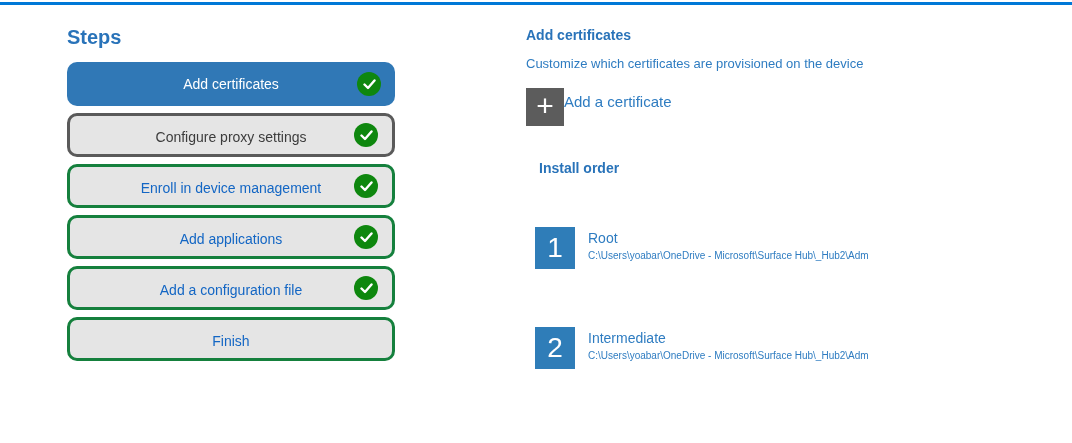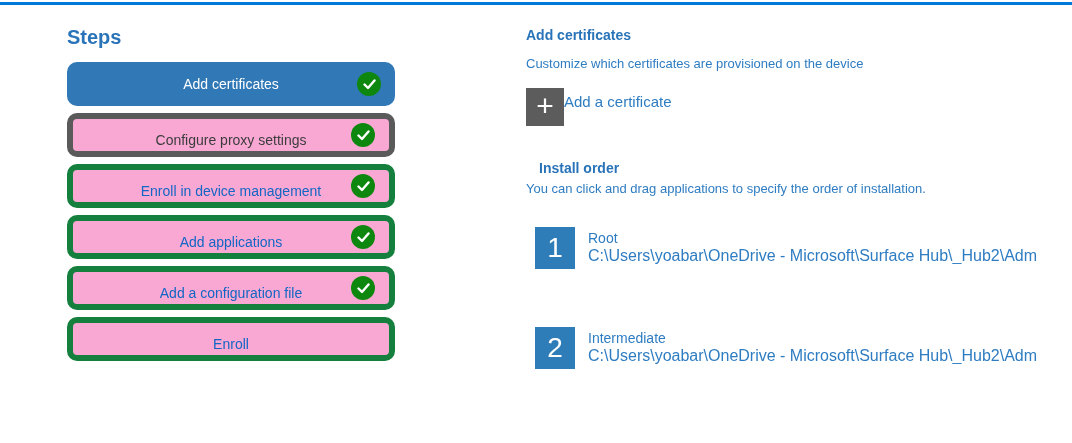--- a/index.html
+++ b/index.html
@@ -26,22 +26,22 @@
     color: #2973b9;
     font-size: 20px;
     font-weight: bold;
     margin-bottom: 13px;
   }
   .step-btn {
     position: relative;
     display: block;
     width: 328px; height: 44px;
     margin-bottom: 7px;
-    background: #f9a8d4;
-    border: 6px solid #15803d;
+    background: #e5e5e5;
+    border: 3px solid #15803d;
     border-radius: 10px;
     color: #1366c4;
     font-family: "Liberation Sans", sans-serif;
     font-size: 14px;
     text-align: center;
     line-height: 42px;
     cursor: pointer;
     padding: 0 44px;
     white-space: nowrap;
   }
@@ -148,21 +148,21 @@
     margin-top: 3px;
     max-width: 480px;
   }
   .item-name {
     color: #2e7cc1;
     font-size: 14px;
     line-height: 17px;
   }
   .item-path {
     color: #2e7cc1;
-    font-size: 16px;
+    font-size: 10px;
     line-height: 17px;
     white-space: nowrap;
     overflow: hidden;
   }
 </style>
 </head>
 <body>
 
 <div class="top-bar"></div>
 
@@ -209,35 +209,34 @@
   <button class="step-btn">
     <span>Add a configuration file</span>
     <span class="check-badge">
       <svg width="13" height="11" viewBox="0 0 13 11">
           <polyline points="1.5,5.5 5,9 11.5,1.5" fill="none" stroke="#ffffff" stroke-width="2.4" stroke-linecap="round" stroke-linejoin="round"></polyline>
         </svg>
     </span>
   </button>
 
   <button class="step-btn">
-    <span>Enroll</span>
+    <span>Finish</span>
   </button>
 </div>
 
 <div class="content-panel">
   <div class="section-title">Add certificates</div>
   <div class="section-subtitle">Customize which certificates are provisioned on the device</div>
 
   <div class="add-cert-row">
     <div class="plus-square">+</div>
     <div class="add-cert-label">Add a certificate</div>
   </div>
 
   <div class="install-title">Install order</div>
-  <div class="install-subtitle">You can click and drag applications to specify the order of installation.</div>
 
   <div class="install-item item-1">
     <div class="order-square">1</div>
     <div class="item-text">
       <div class="item-name">Root</div>
       <div class="item-path">C:\Users\yoabar\OneDrive - Microsoft\Surface Hub\_Hub2\Adm</div>
     </div>
   </div>
 
   <div class="install-item item-2">

